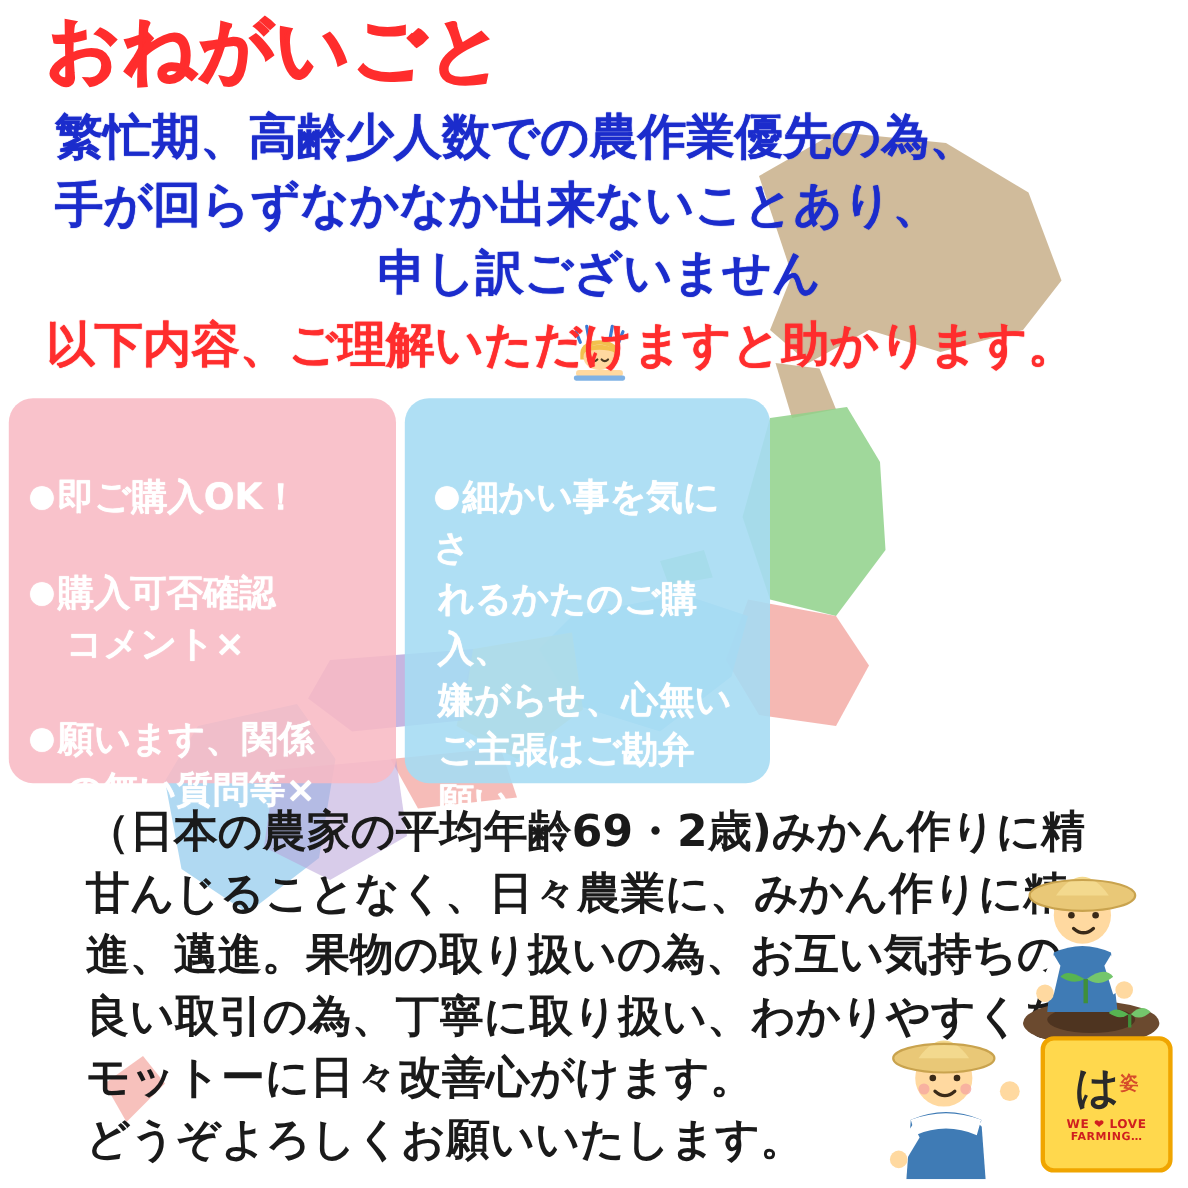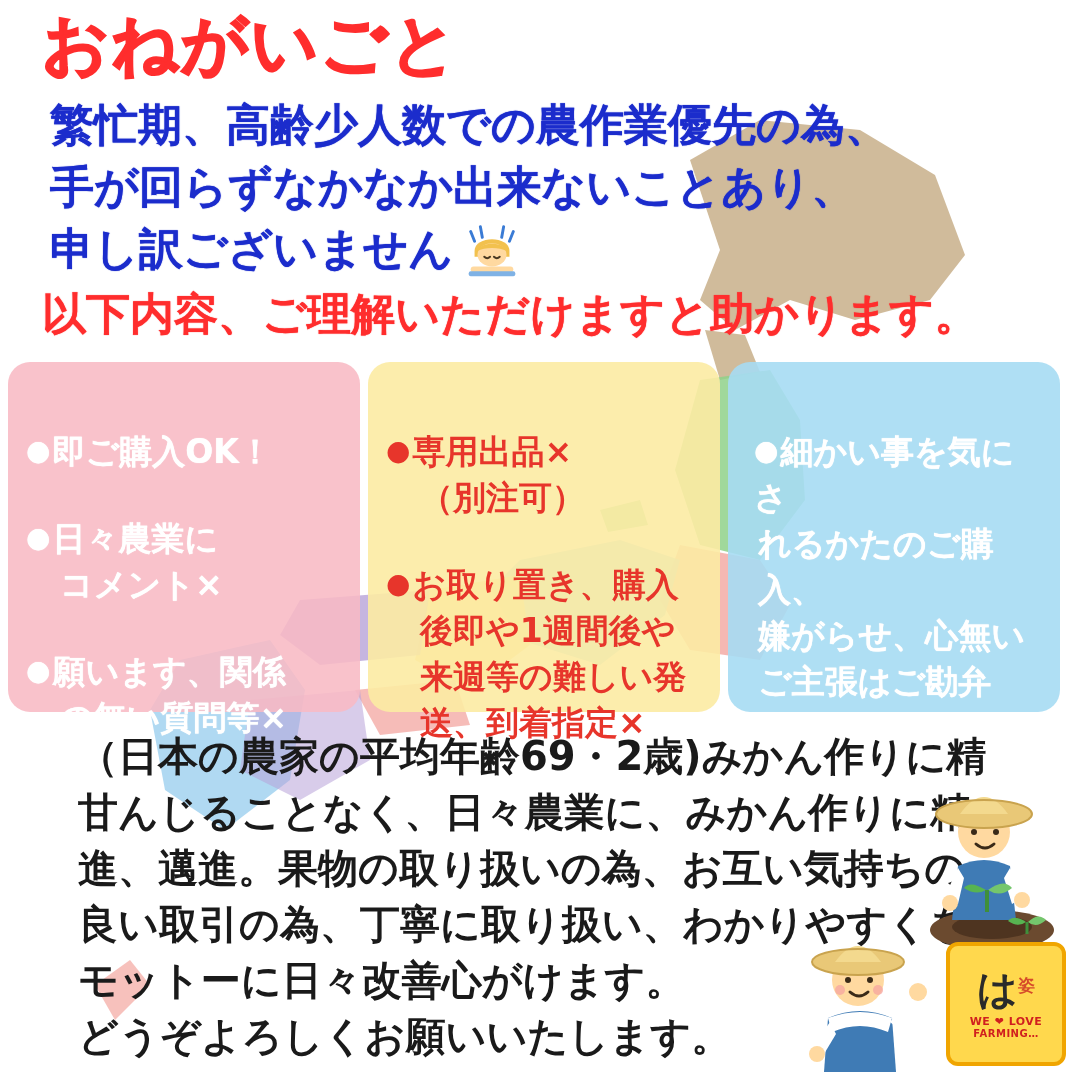--- a/index.html
+++ b/index.html
@@ -63,20 +63,21 @@
     font-weight: bold;
     color: #1b2ccc;
     letter-spacing: 0px;
     white-space: nowrap;
     text-shadow: 0 0 1px #1b2ccc;
   }
   .intro .line.with-emoji {
     display: flex;
     align-items: center;
     gap: 8px;
+    flex-direction: column;
   }
 
   
   .bow-emoji {
     display: inline-block;
     width: 62px;
     height: 62px;
     vertical-align: middle;
   }
 
@@ -285,44 +286,30 @@
   <div class="red-note">以下内容、ご理解いただけますと助かります。</div>
 
   <div class="cards">
 
     <div class="card card-pink">
       <ul>
         <li>
           <span class="bullet-dot"></span><span>即ご購入OK！</span>
         </li>
         <li>
-          <span class="bullet-dot"></span><span>日々農業に</span>
+          <span class="bullet-dot"></span><span>購入可否確認</span>
           <span class="sub">コメント×</span>
         </li>
         <li>
           <span class="bullet-dot"></span><span>願います、関係</span>
           <span class="sub">の無い質問等×</span>
         </li>
       </ul>
     </div>
 
-    <div class="card card-yellow">
-      <ul>
-        <li>
-          <span class="bullet-dot"></span><span>専用出品×</span>
-          <span class="sub">（別注可）</span>
-        </li>
-        <li>
-          <span class="bullet-dot"></span><span>お取り置き、購入</span>
-          <span class="sub" style="white-space: pre-line;">後即や1週間後や
-来週等の難しい発
-送、到着指定×</span>
-        </li>
-      </ul>
-    </div>
 
     <div class="card card-blue">
       <ul>
         <li>
           <span class="bullet-dot"></span><span>細かい事を気にさ</span>
           <span class="sub" style="white-space: pre-line; padding-left: 4px;">れるかたのご購入、
 嫌がらせ、心無い
 ご主張はご勘弁
 願います。</span>
         </li>

